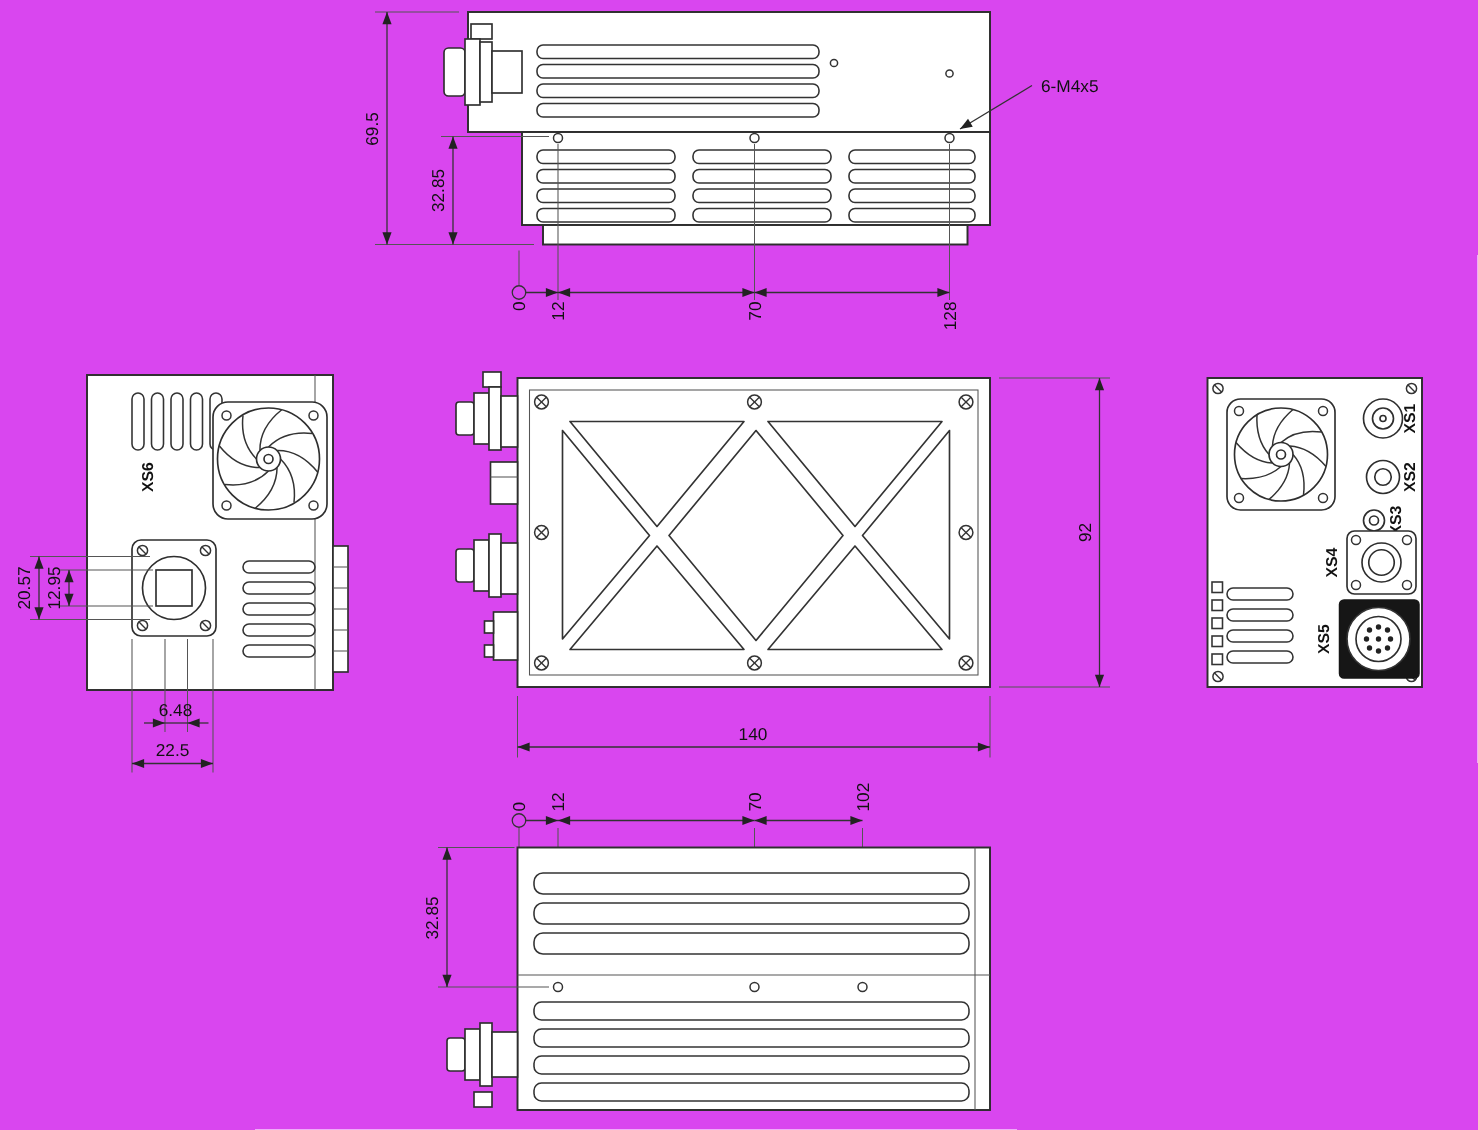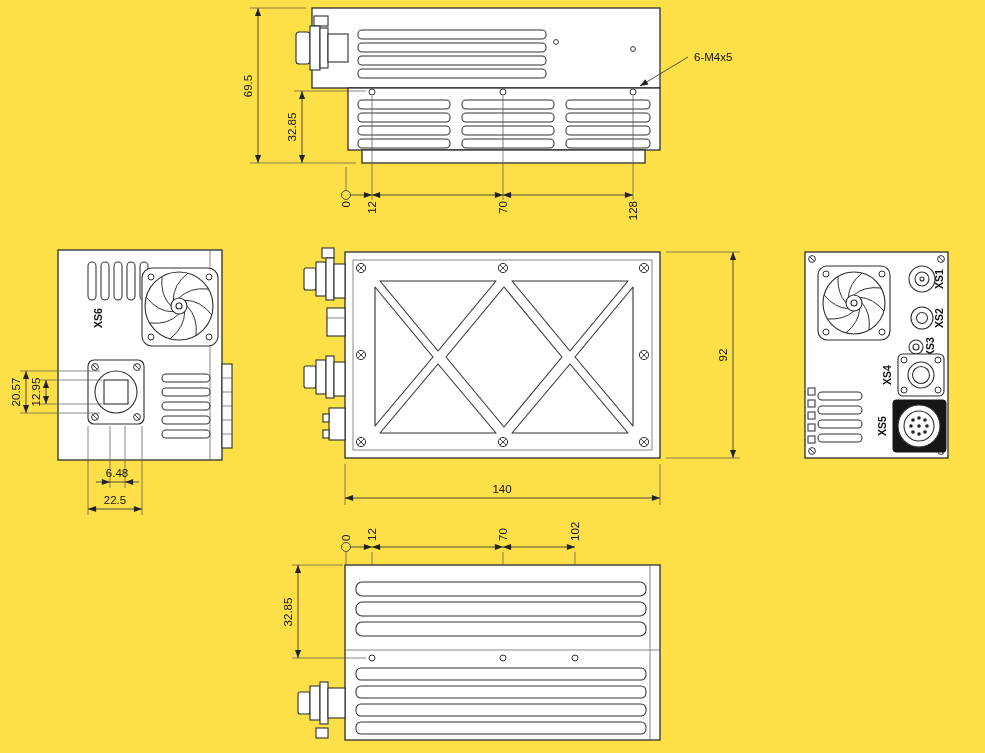--- a/index.html
+++ b/index.html
@@ -1,16 +1,16 @@
 <!DOCTYPE html>
 <html><head>
 <meta charset="utf-8">
 <style>
   html,body{margin:0;padding:0;background:#fff;}
-  .page{width:985px;height:753px;background:#fde047;position:relative;font-family:"Liberation Sans",sans-serif;}
+  .page{width:985px;height:753px;background:#d946ef;position:relative;font-family:"Liberation Sans",sans-serif;}
   svg{display:block;}
   .body{stroke:#2e2e2e;stroke-width:1.3;fill:#fff;}
   .thinbody{stroke:#2e2e2e;stroke-width:1.1;fill:#fff;}
   .slot{stroke:#333;stroke-width:1.05;fill:#fff;}
   .pocket{stroke:#333;stroke-width:1.1;fill:#fff;stroke-linejoin:round;}
   .thin{stroke:#555;stroke-width:.7;fill:none;}
   .dim{stroke:#333;stroke-width:.85;fill:none;}
   .blade{stroke:#333;stroke-width:1;fill:none;}
   .hole{fill:#fff;stroke:#333;stroke-width:1;}
   .screwc{fill:#fff;stroke:#333;stroke-width:1;}

